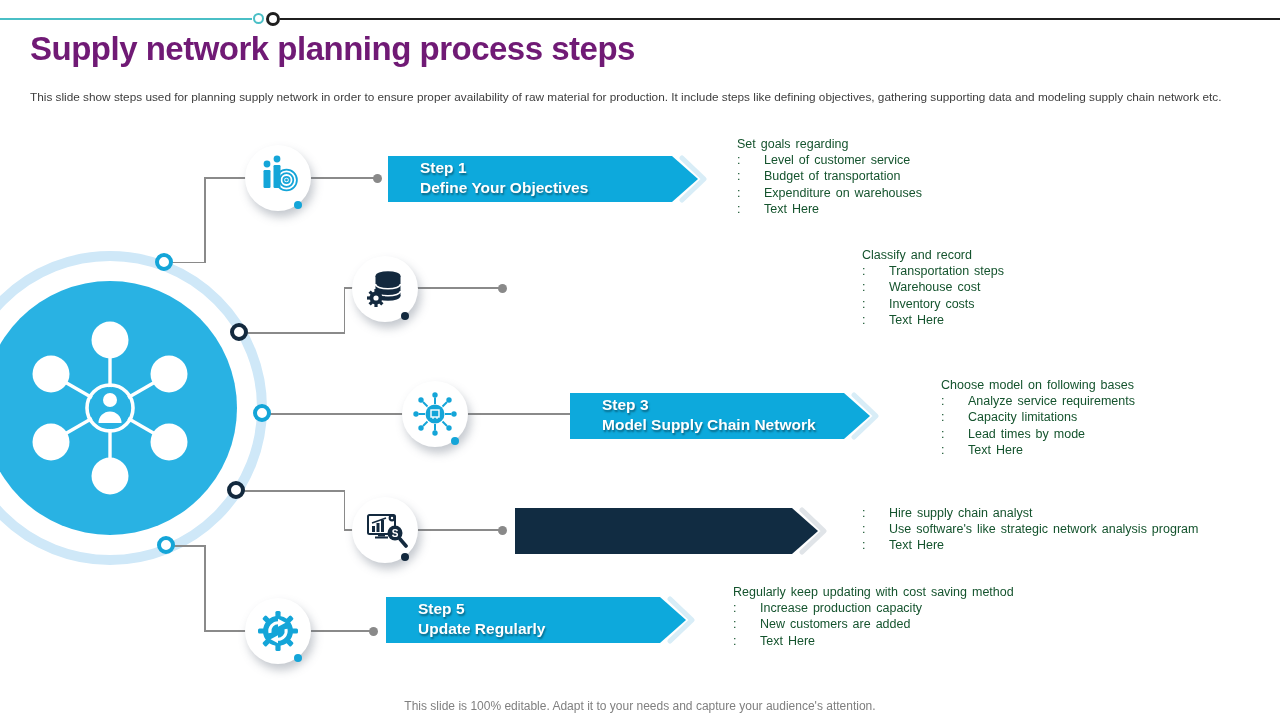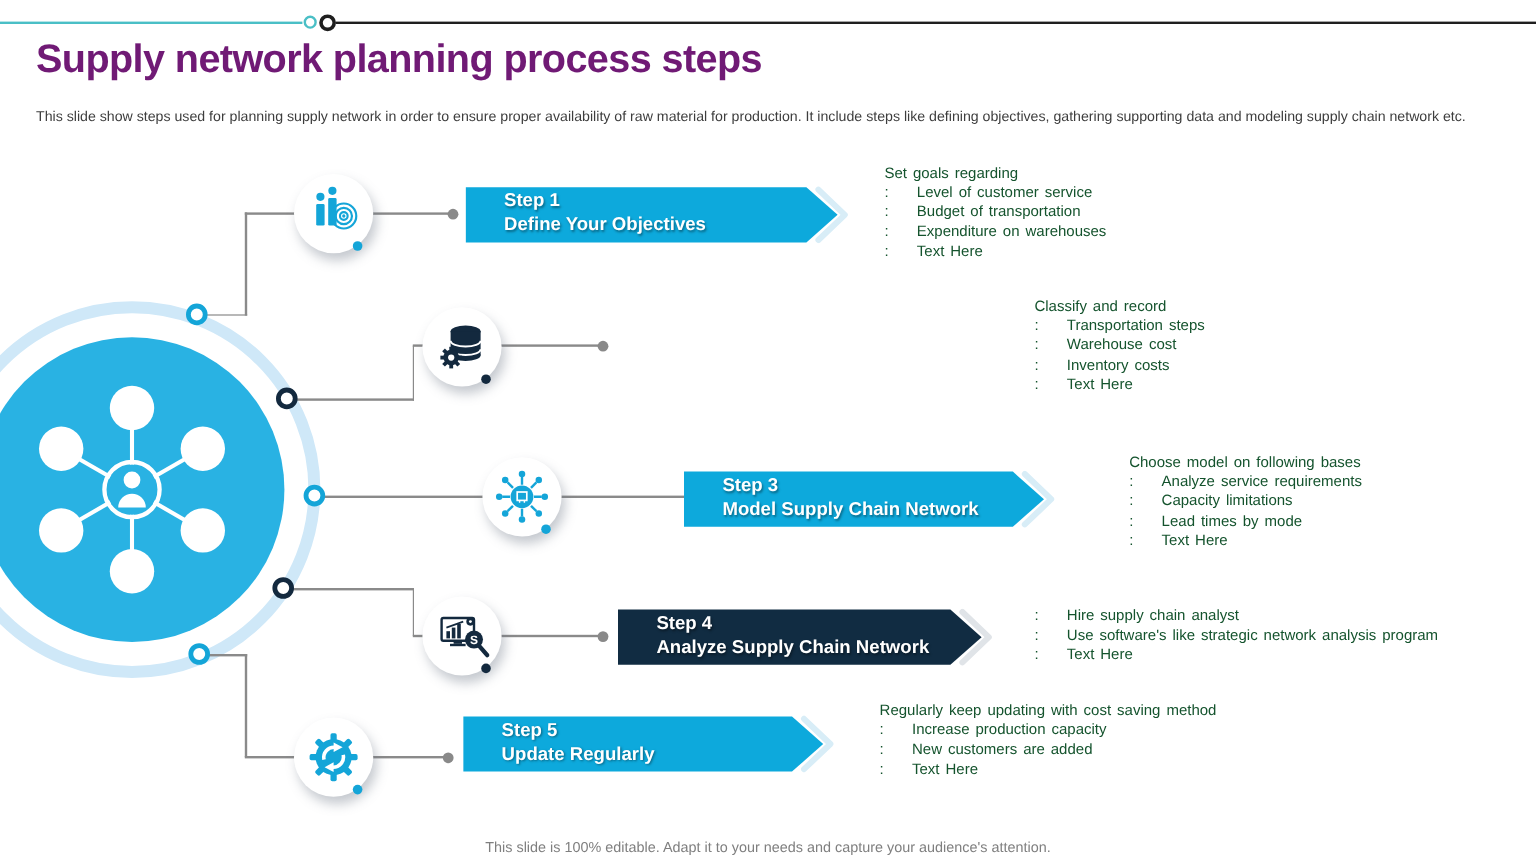--- a/index.html
+++ b/index.html
@@ -261,24 +261,20 @@
       <div>Step 3</div>
       <div>Model Supply Chain Network</div>
     </div>
   </div>
 
   <div class="banner" style="left:515px; top:507px; width:324px;">
     <svg width="324" height="48">
       <path d="M287 3 L309 24 L287 45" fill="none" stroke="#E0E4E8" stroke-width="5" stroke-linecap="round" stroke-linejoin="round"></path>
       <polygon points="0,1 277,1 303,24 277,47 0,47" fill="#112C42"></polygon>
     </svg>
-    <div class="banner-text">
-      <div>Step 4</div>
-      <div>Analyze Supply Chain Network</div>
-    </div>
   </div>
 
   <div class="banner" style="left:386px; top:596px; width:320px;">
     <svg width="320" height="48">
       <path d="M284 3 L306 24 L284 45" fill="none" stroke="#D8EDF7" stroke-width="5" stroke-linecap="round" stroke-linejoin="round"></path>
       <polygon points="0,1 274,1 300,24 274,47 0,47" fill="#0DA9DC"></polygon>
     </svg>
     <div class="banner-text">
       <div>Step 5</div>
       <div>Update Regularly</div>

